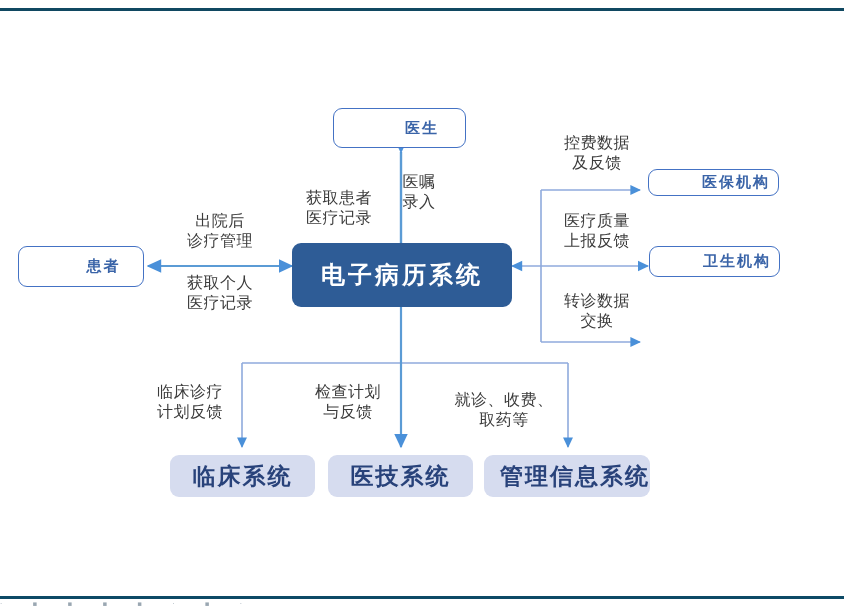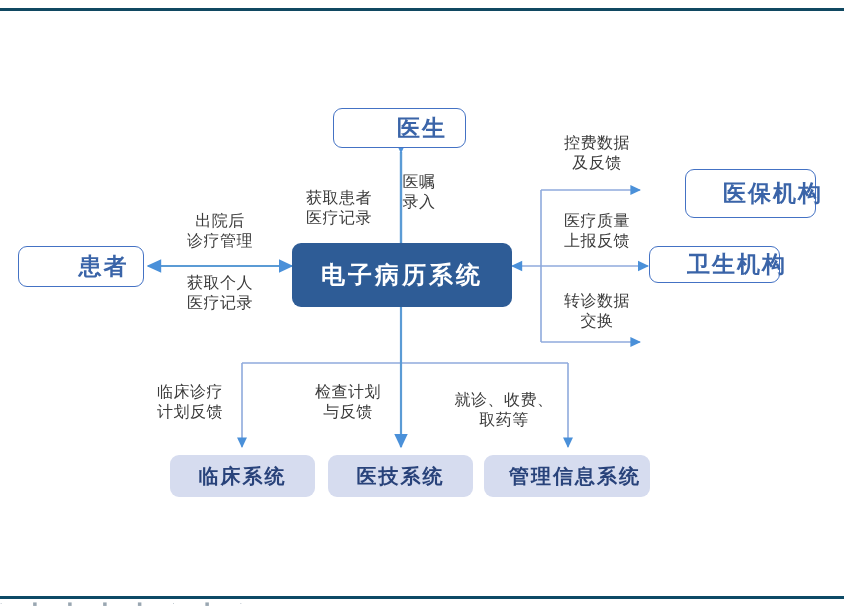--- a/index.html
+++ b/index.html
@@ -44,37 +44,37 @@
     justify-content: center;
     text-align: center;
     white-space: nowrap;
     letter-spacing: 2px;
   }
   .node-outline {
     background: #ffffff;
     border: 1.6px solid #4472C4;
     border-radius: 9px;
     color: #3A64A8;
-    font-size: 23px;
+    font-size: 15px;
     font-weight: 700;
     padding-left: 45px;
   }
   .node-center {
     background: #2E5C96;
     border-radius: 9px;
     color: #ffffff;
     font-size: 24px;
     font-weight: 700;
     letter-spacing: 3px;
   }
   .node-fill {
     background: #D6DCEF;
     border-radius: 9px;
     color: #28427A;
-    font-size: 20px;
+    font-size: 23px;
     font-weight: 700;
   }
 
   
   .edge-label {
     position: absolute;
     color: #3b3b3b;
     font-size: 16px;
     line-height: 20px;
     text-align: center;
@@ -136,25 +136,25 @@
   </div>
 
   <div class="node node-outline" style="left:18px; top:246px; width:126px; height:41px;">
     <span>患者</span>
   </div>
 
   <div class="node node-center" style="left:292px; top:243px; width:220px; height:64px;">
     <span>电子病历系统</span>
   </div>
 
-  <div class="node node-outline" style="left:685px; top:169px; width:131px; height:49px;">
+  <div class="node node-outline" style="left:648px; top:169px; width:131px; height:27px;">
     <span>医保机构</span>
   </div>
 
-  <div class="node node-outline" style="left:649px; top:246px; width:131px; height:37px;">
+  <div class="node node-outline" style="left:649px; top:246px; width:131px; height:31px;">
     <span>卫生机构</span>
   </div>
 
 
   <div class="node node-fill" style="left:170px; top:455px; width:145px; height:42px;">
     <span>临床系统</span>
   </div>
 
   <div class="node node-fill" style="left:328px; top:455px; width:145px; height:42px;">
     <span>医技系统</span>

